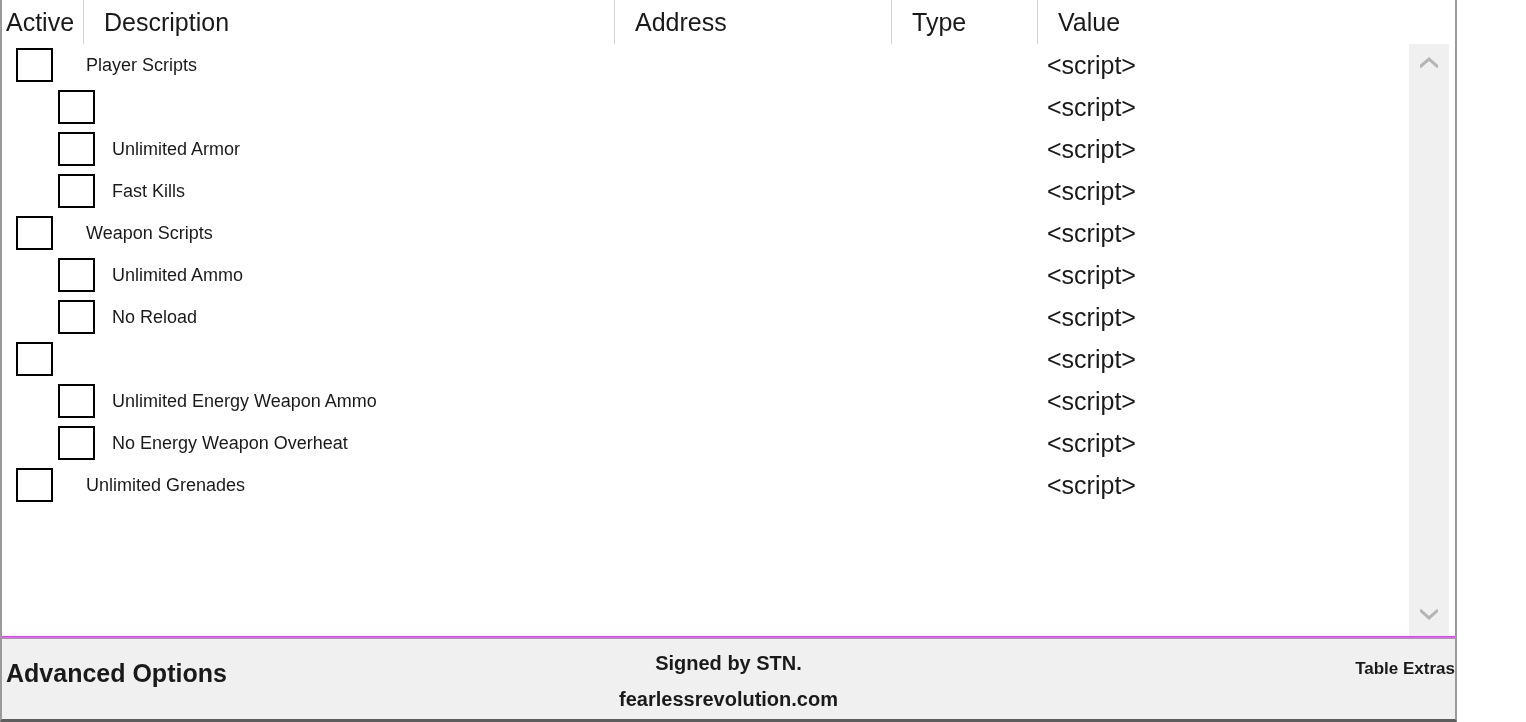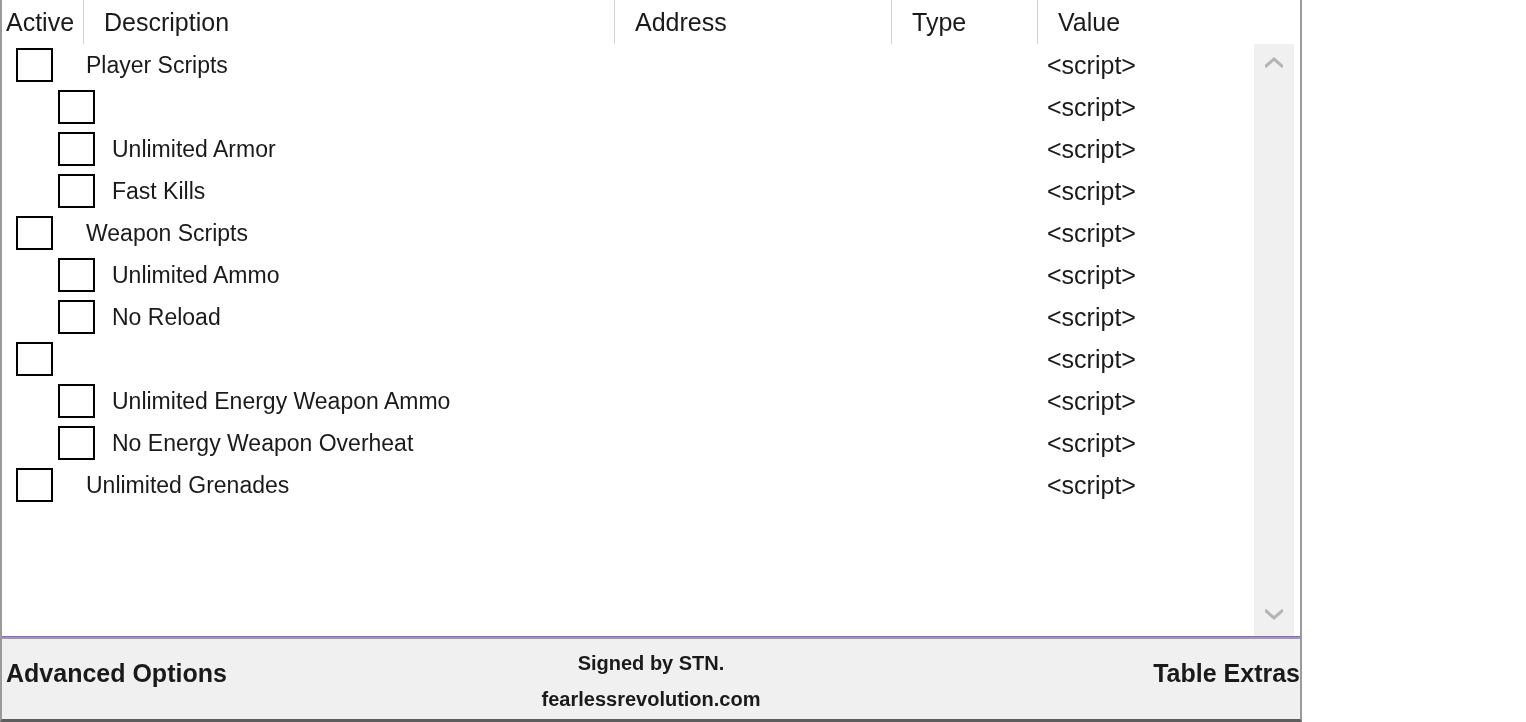--- a/index.html
+++ b/index.html
@@ -7,24 +7,24 @@
     padding: 0;
     background: #ffffff;
   }
   body {
     font-family: "Liberation Sans", sans-serif;
     -webkit-font-smoothing: antialiased;
   }
 
   #app {
     position: relative;
-    width: 1302px;
+    width: 1457px;
     height: 722px;
     box-sizing: border-box;
-    background: #8b5cf6;
+    background: #d946ef;
     border-left: 2px solid #9a9a9a;
     border-right: 2px solid #9a9a9a;
     border-bottom: 3px solid #5d5d5d;
     overflow: hidden;
   }
 
   
   .header {
     position: relative;
     height: 44px;
@@ -82,21 +82,21 @@
     box-sizing: border-box;
   }
   .row.level0 .cb { left: 14px; }
   .row.level1 .cb { left: 56px; }
 
   .desc {
     position: absolute;
     top: 0;
     height: 42px;
     line-height: 42px;
-    font-size: 23px;
+    font-size: 18px;
     color: #1a1a1a;
     white-space: nowrap;
   }
   .row.level0 .desc { left: 84px;  }
   .row.level1 .desc { left: 110px; }
 
   .addr, .type {
     position: absolute;
     top: 0;
     height: 42px;
@@ -173,21 +173,21 @@
     text-align: center;
     font-size: 20px;
     color: #1a1a1a;
     line-height: 36px;
   }
   .sb-center div { white-space: nowrap; }
   .sb-right {
     position: absolute;
     right: 0px;
     top: 20px;
-    font-size: 25px;
+    font-size: 17px;
     color: #1a1a1a;
     white-space: nowrap;
   }
 </style>
 </head>
 <body>
 
 <div id="app">
 
   <div class="header">

